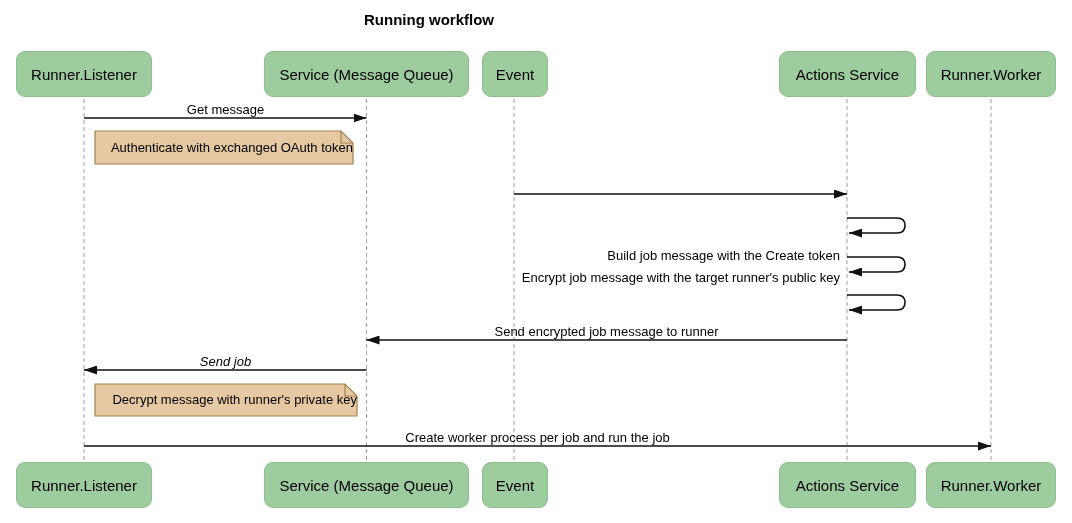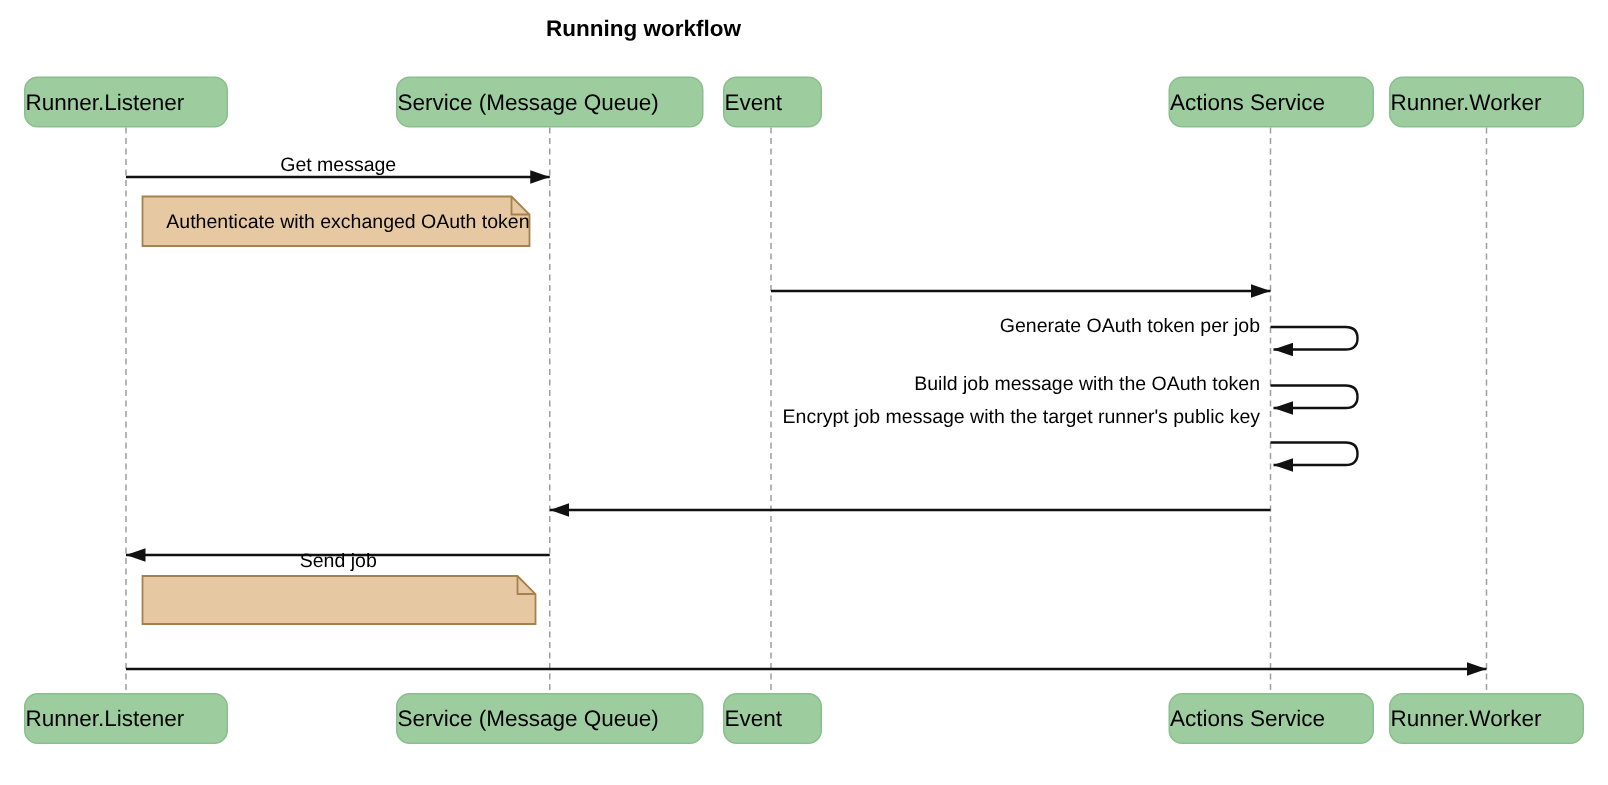--- a/index.html
+++ b/index.html
@@ -9,25 +9,25 @@
     background:var(--background,#fff);
     font-family:"Liberation Sans", sans-serif;
     overflow:hidden;
   }
   .title{
     position:absolute;left:0;top:11px;width:858px;
     text-align:center;font-size:15px;font-weight:bold;color:var(--text,#000);
   }
   .svg-layer{position:absolute;left:0;top:0;z-index:1;}
   .participant{
-    position:absolute;height:34px;z-index:3;
+    position:absolute;height:46px;z-index:3;
     background:var(--participant-fill,#9dcc9f);
     border:1px solid var(--participant-border,#8abf8d);
     border-radius:9px;
-    display:flex;align-items:center;
+    display:flex;align-items:center;justify-content:center;
     font-size:15px;color:var(--text,#000);
     box-sizing:border-box;white-space:nowrap;
   }
   .p-top{top:51px;}
   .p-bottom{top:462px;}
   .msg-label{
     position:absolute;z-index:2;font-size:13px;color:var(--text,#000);
     text-align:center;white-space:nowrap;height:15px;line-height:15px;
   }
   .msg-label.right-align{text-align:right;}
@@ -104,20 +104,22 @@
     <span>Event</span>
   </div>
   <div class="participant p-bottom" style="left:779px;width:137px;">
     <span>Actions Service</span>
   </div>
   <div class="participant p-bottom" style="left:926px;width:130px;">
     <span>Runner.Worker</span>
   </div>
 
   <div class="msg-label" style="left:84px;top:102px;width:283px;">Get message</div>
-  <div class="msg-label right-align" style="right:232px;top:209px;">Generate OAuth token per job</div>
-  <div class="msg-label right-align" style="right:232px;top:248px;">Build job message with the OAuth token</div>
+  <div class="msg-label right-align" style="right:232px;top:248px;">Build job message with the Create token</div>
   <div class="msg-label right-align" style="right:232px;top:270px;">Encrypt job message with the target runner's public key</div>
-  <div class="msg-label" style="left:84px;top:366px;width:283px;">Send job</div>
+  <div class="msg-label" style="left:366px;top:324px;width:481px;">Send encrypted job message to runner</div>
+  <div class="msg-label" style="left:84px;top:354px;width:283px;font-style:italic;">Send job</div>
+  <div class="msg-label" style="left:84px;top:430px;width:907px;">Create worker process per job and run the job</div>
 
   <div class="note-label" style="left:95px;top:131px;width:258px;line-height:33px;">Authenticate with exchanged OAuth token</div>
+  <div class="note-label" style="left:95px;top:384px;width:262px;line-height:32px;">Decrypt message with runner's private key</div>
 
 </div>
 
 </body></html>

